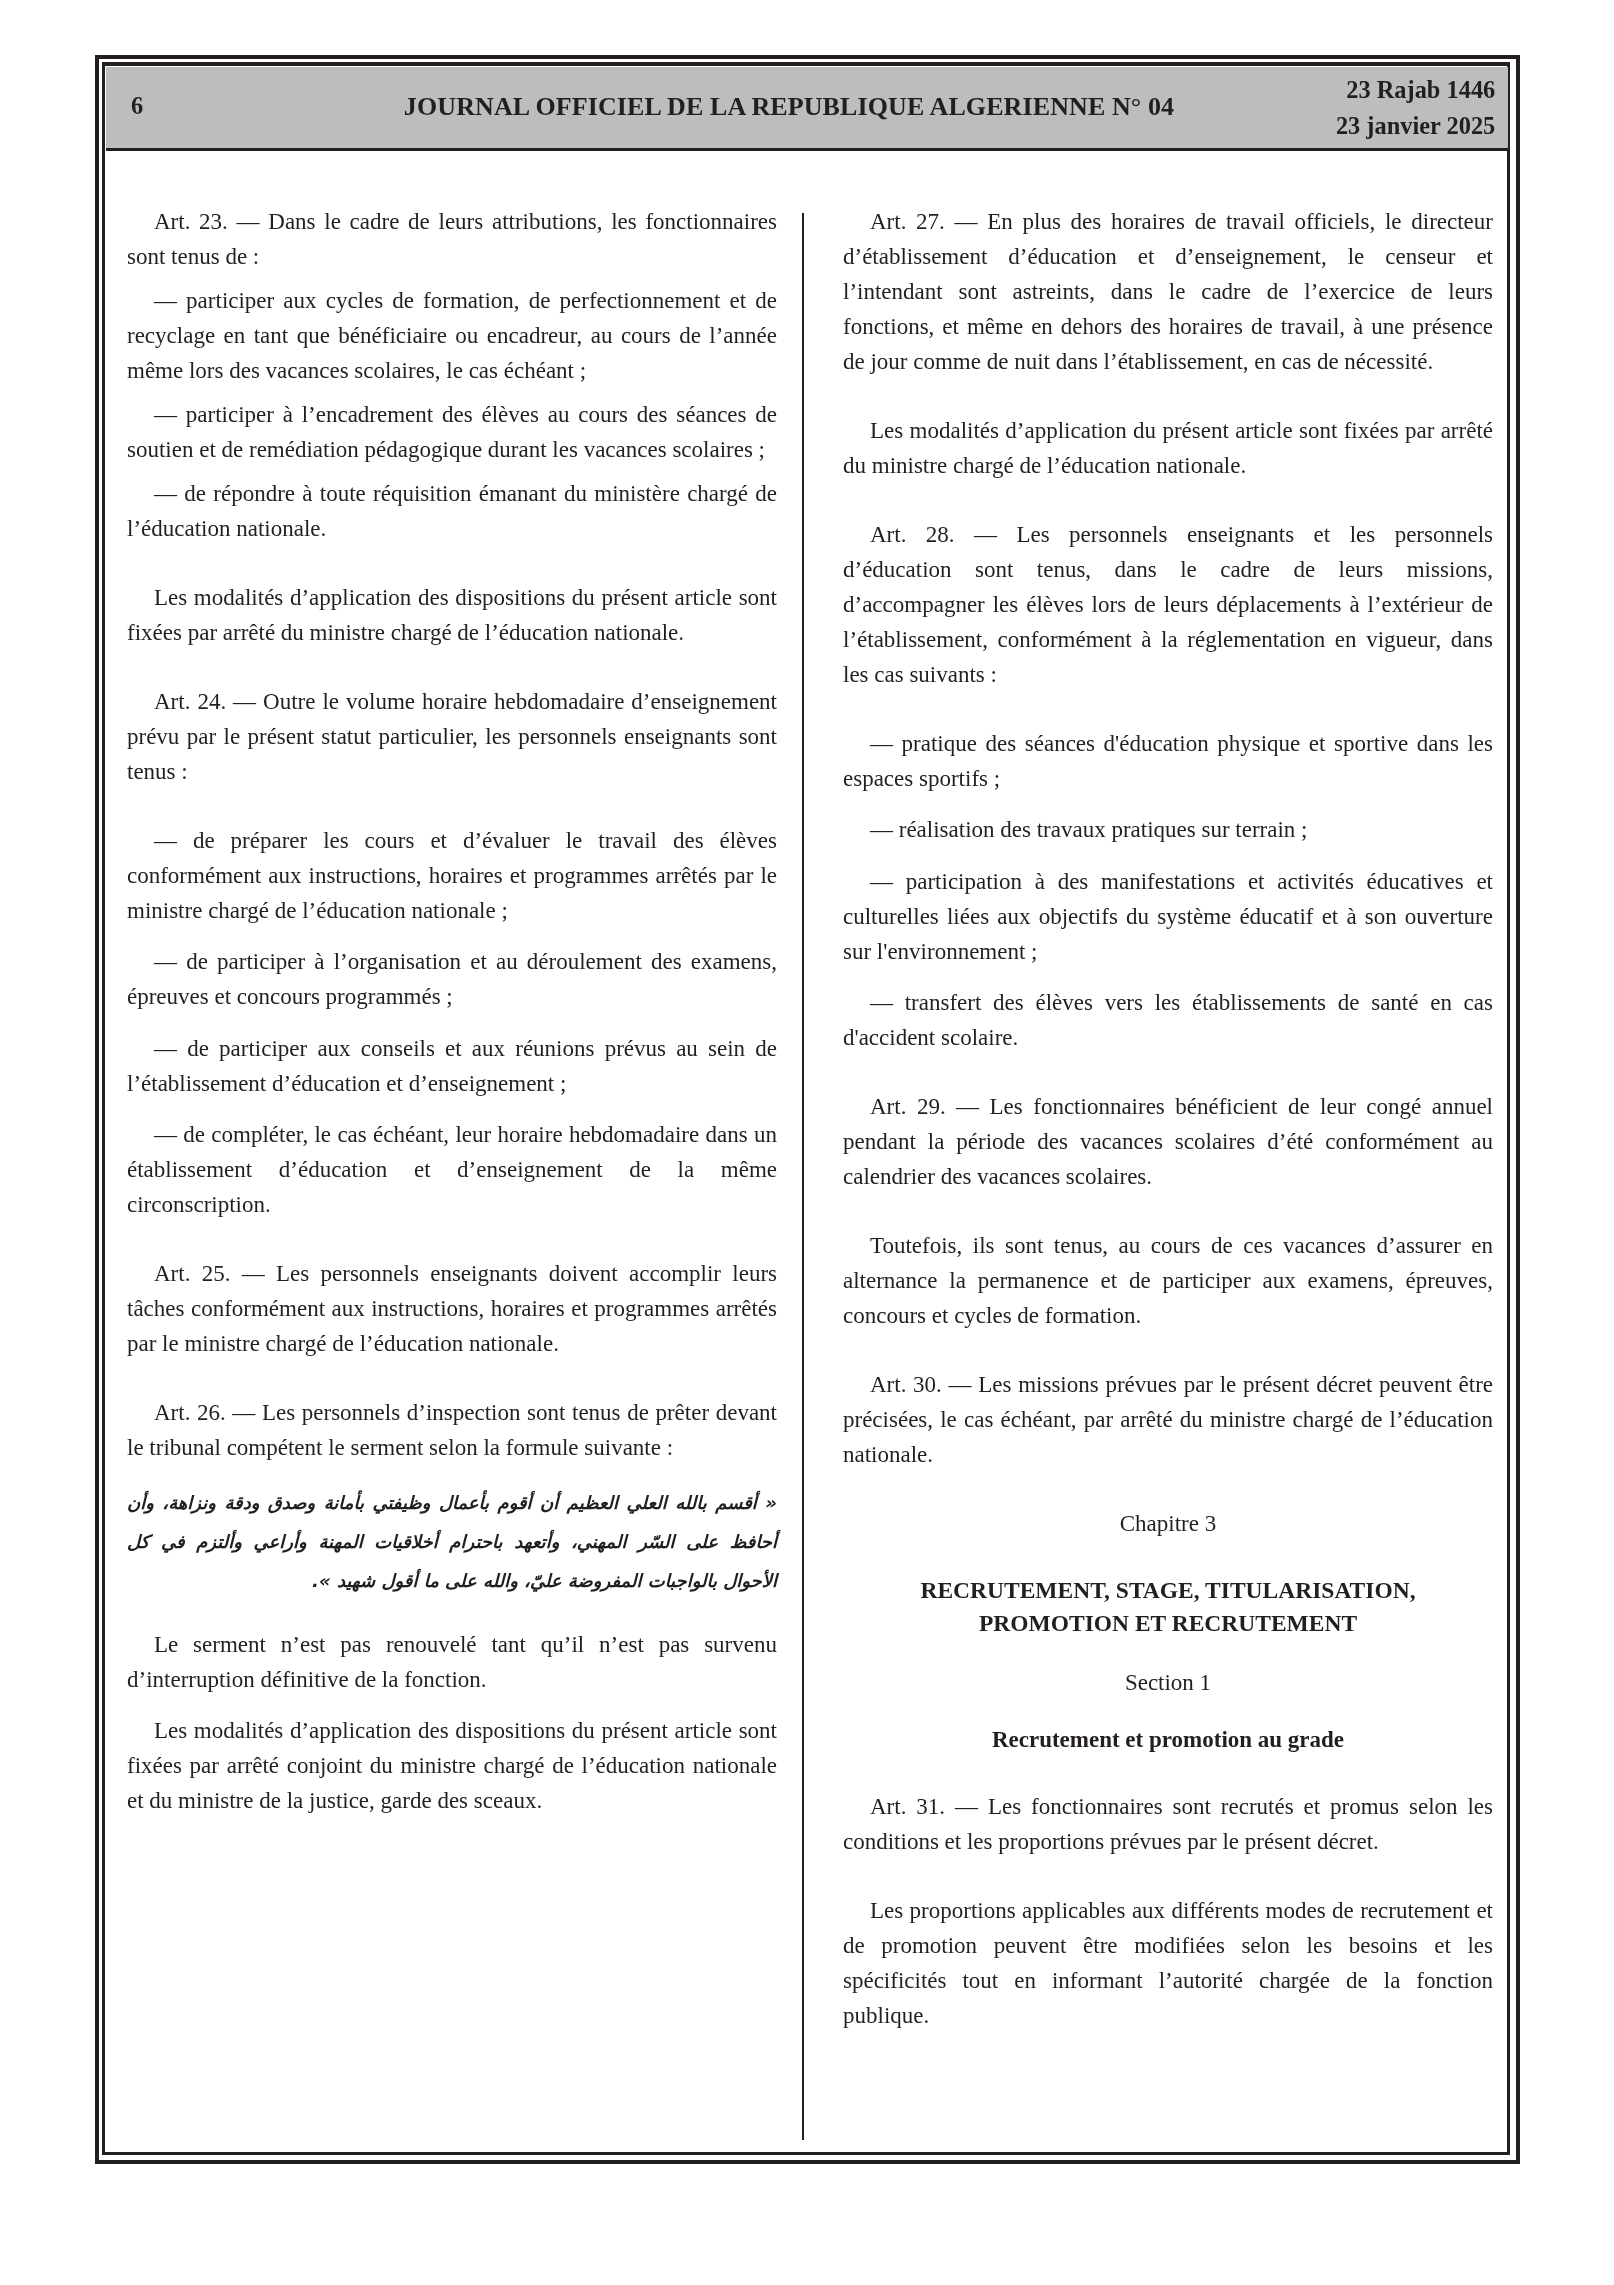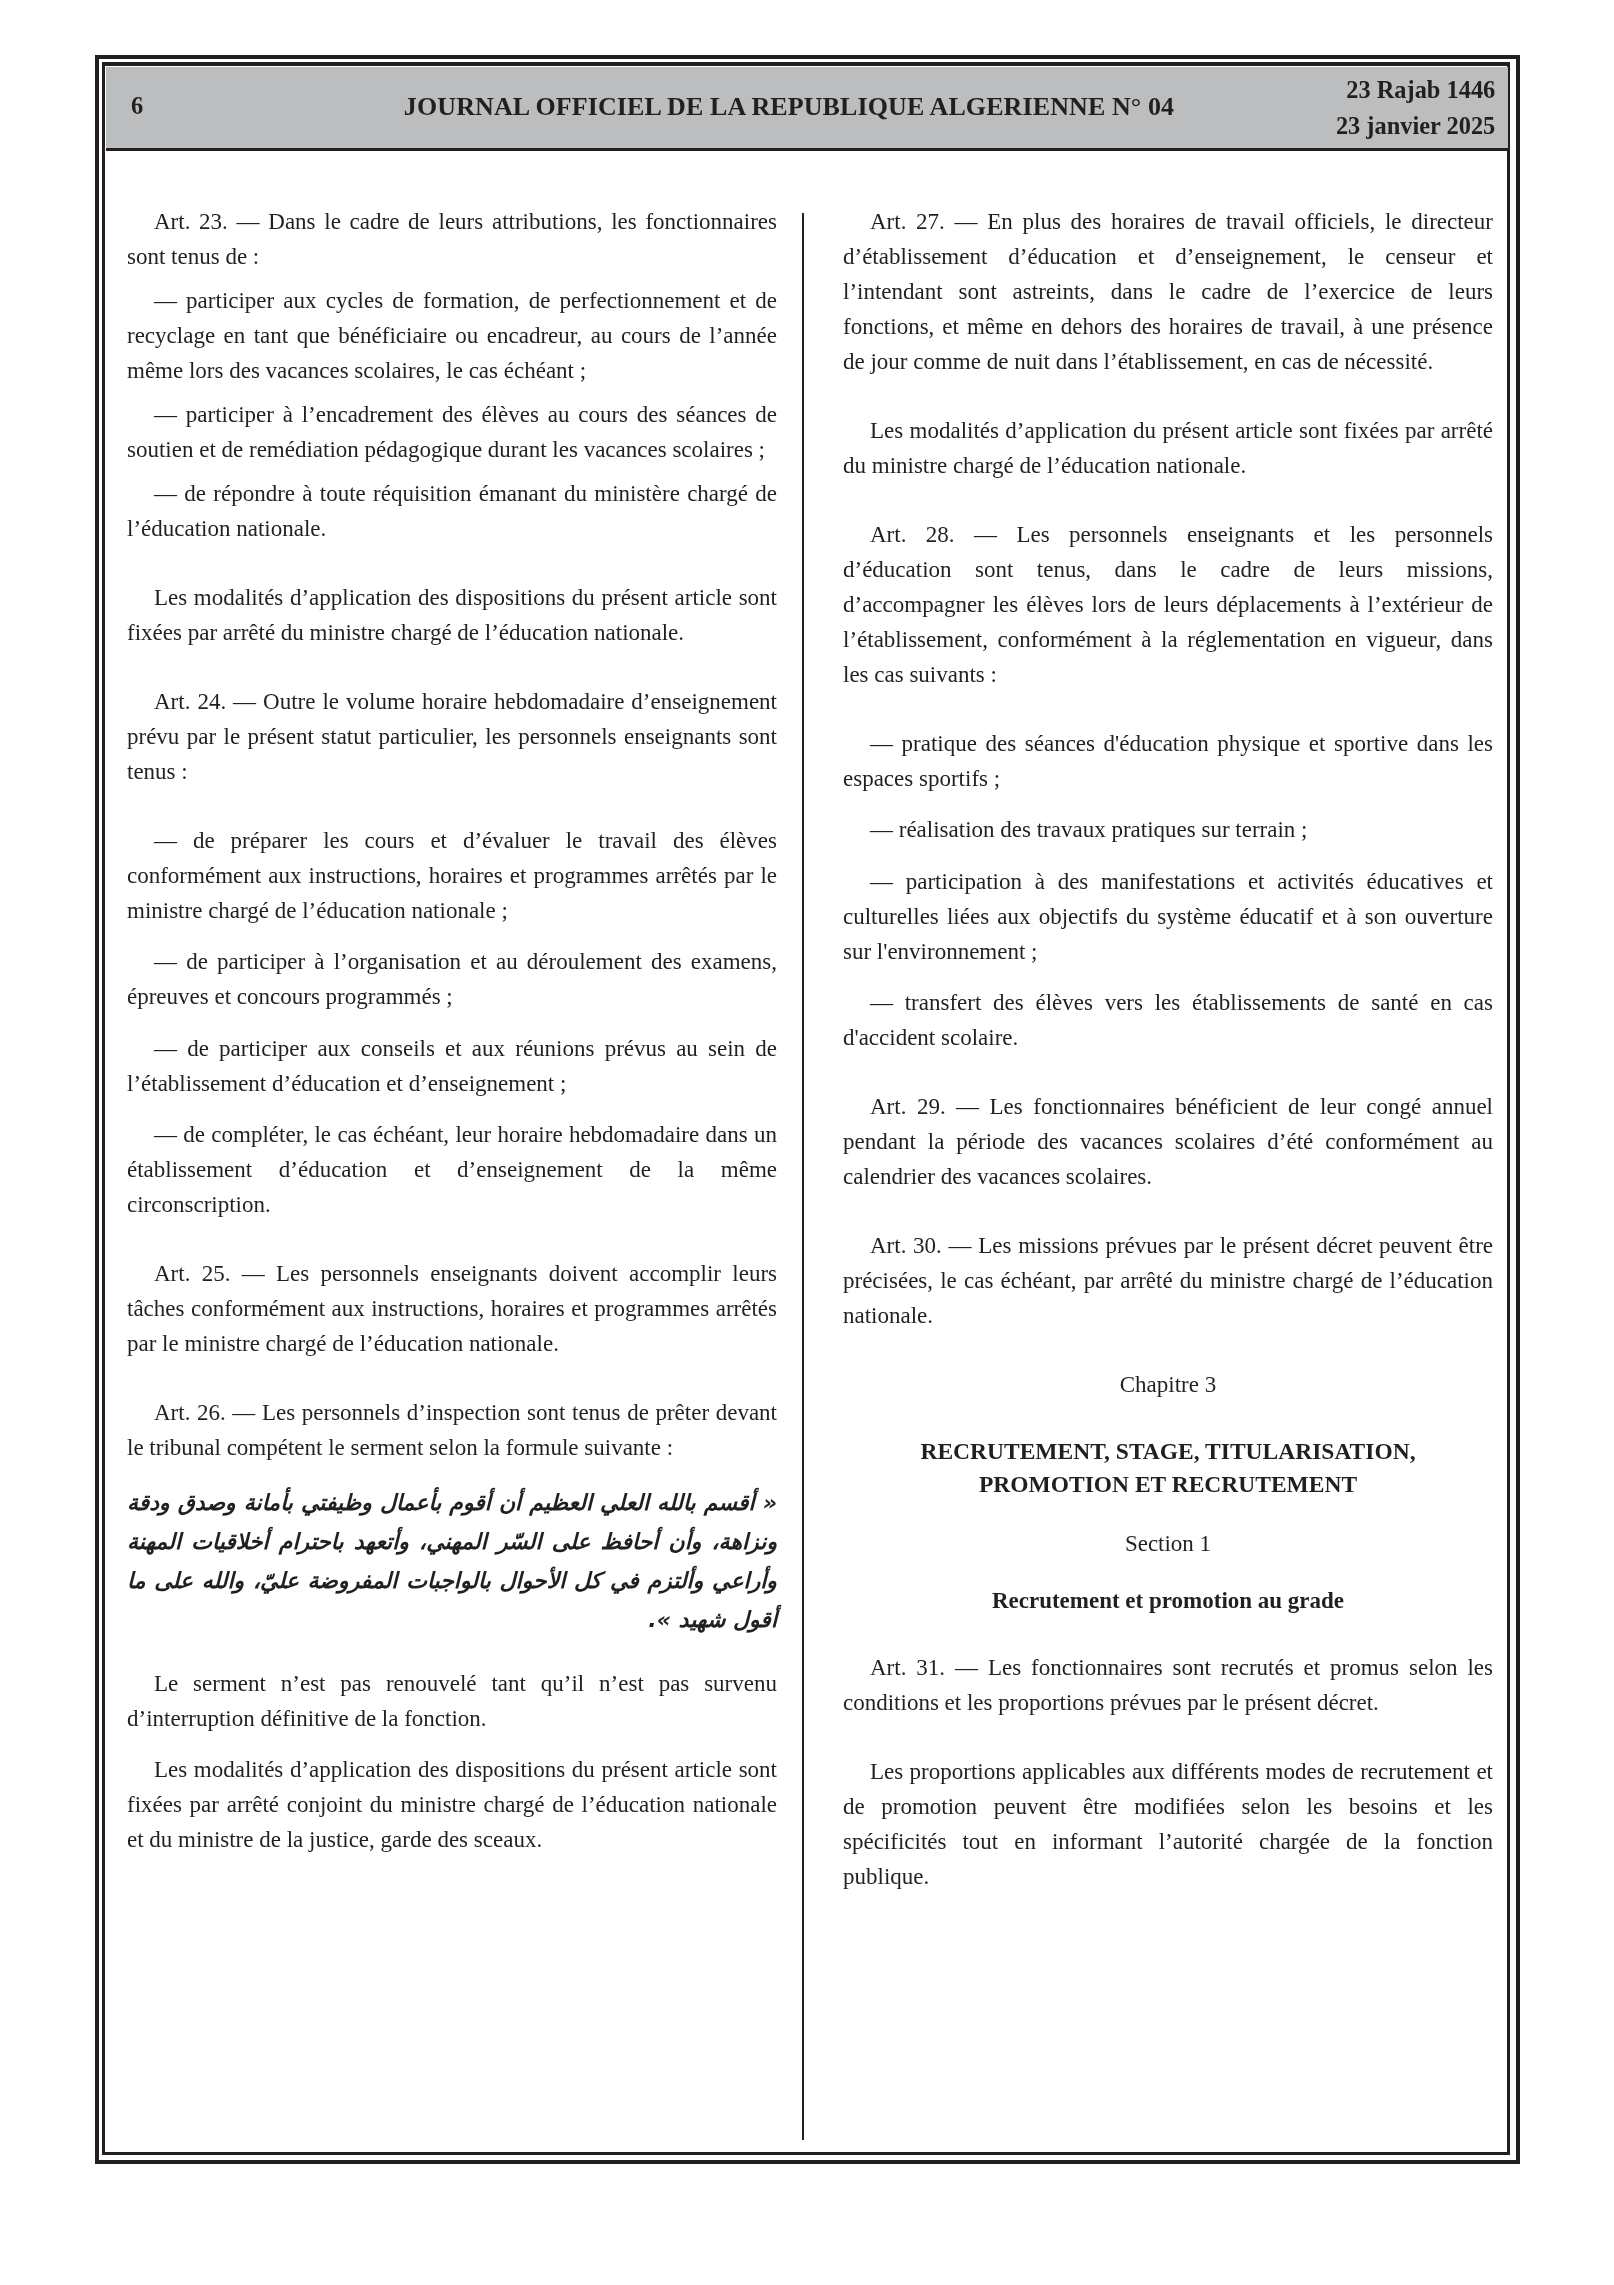--- a/index.html
+++ b/index.html
@@ -25,21 +25,21 @@
   .col-right { left: 716px; }
   .divider { position: absolute; left: 675px; top: 9px; width: 1.8px; height: 1927px; background: #231f20; }
 
   .p { margin: 0 0 34px 0; text-indent: 27px; }
   .p.tight { margin-bottom: 9px; }
   .p.gap-sm { margin-bottom: 16.3px; }
   .center { text-align: center; text-indent: 0; }
   .bold { font-weight: bold; }
   .arabic { direction: rtl; text-align: justify; text-indent: 0;
             font-family: "DejaVu Sans", sans-serif; font-weight: bold; font-style: italic;
-            font-size: 22px; line-height: 39px; margin: 18px 0 27px 0; }
+            font-size: 18px; line-height: 39px; margin: 18px 0 27px 0; }
   .heading-upper { font-size: 23.5px; line-height: 33px; font-weight: bold; }
 </style>
 </head>
 <body>
 
 <div class="frame-outer"></div>
 <div class="frame-inner"></div>
 
 <div class="header">
   <span class="page-num">6</span>
@@ -73,20 +73,21 @@
 
   <div class="col col-right">
     <p class="p">Art. 27. — En plus des horaires de travail officiels, le directeur d’établissement d’éducation et d’enseignement, le censeur et l’intendant sont astreints, dans le cadre de l’exercice de leurs fonctions, et même en dehors des horaires de travail, à une présence de jour comme de nuit dans l’établissement, en cas de nécessité.</p>
     <p class="p">Les modalités d’application du présent article sont fixées par arrêté du ministre chargé de l’éducation nationale.</p>
     <p class="p">Art. 28. — Les personnels enseignants et les personnels d’éducation sont tenus, dans le cadre de leurs missions, d’accompagner les élèves lors de leurs déplacements à l’extérieur de l’établissement, conformément à la réglementation en vigueur, dans les cas suivants :</p>
     <p class="p gap-sm">— pratique des séances d'éducation physique et sportive dans les espaces sportifs ;</p>
     <p class="p gap-sm">— réalisation des travaux pratiques sur terrain ;</p>
     <p class="p gap-sm">— participation à des manifestations et activités éducatives et culturelles liées aux objectifs du système éducatif et à son ouverture sur l'environnement ;</p>
     <p class="p">— transfert des élèves vers les établissements de santé en cas d'accident scolaire.</p>
     <p class="p">Art. 29. — Les fonctionnaires bénéficient de leur congé annuel pendant la période des vacances scolaires d’été conformément au calendrier des vacances scolaires.</p>
+    <p class="p">Toutefois, ils sont tenus, au cours de ces vacances d’assurer en alternance la permanence et de participer aux examens, épreuves, concours et cycles de formation.</p>
     <p class="p">Art. 30. — Les missions prévues par le présent décret peuvent être précisées, le cas échéant, par arrêté du ministre chargé de l’éducation nationale.</p>
     <p class="p center" style="margin-bottom:33px">Chapitre 3</p>
     <div class="center heading-upper">
       <div>RECRUTEMENT, STAGE, TITULARISATION,</div>
       <div>PROMOTION ET RECRUTEMENT</div>
     </div>
     <p class="p center" style="margin-top:25px;margin-bottom:22px">Section 1</p>
     <p class="p center bold" style="margin-bottom:32px">Recrutement et promotion au grade</p>
     <p class="p">Art. 31. —  Les fonctionnaires sont recrutés et promus selon les conditions et les proportions prévues par le présent décret.</p>
     <p class="p">Les proportions applicables aux différents modes de recrutement et de promotion peuvent être modifiées selon les besoins et les spécificités tout en informant l’autorité chargée de la fonction publique.</p>

